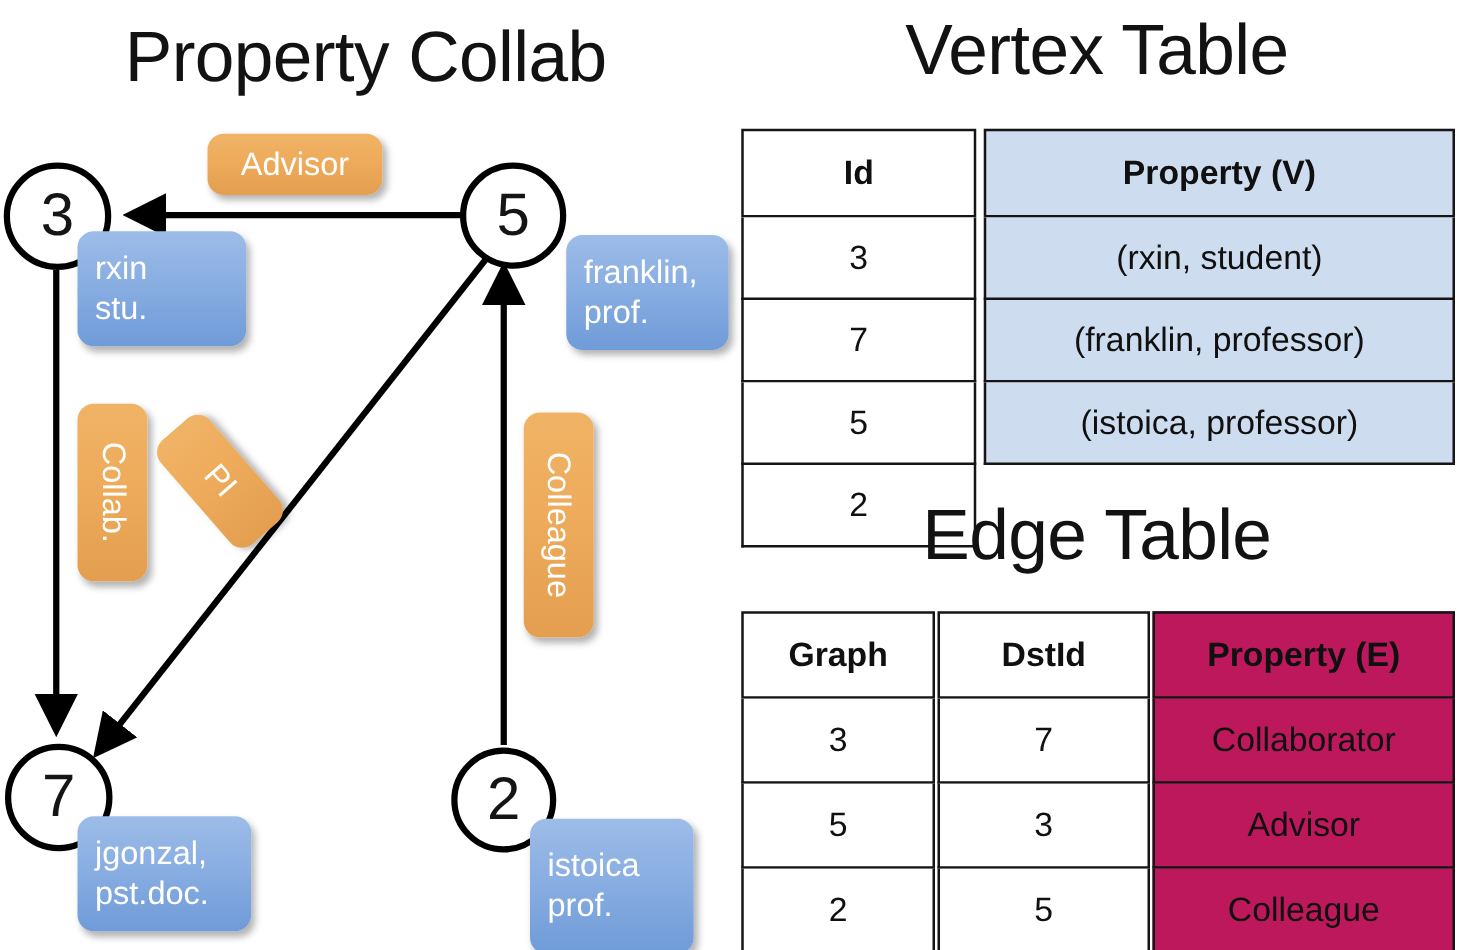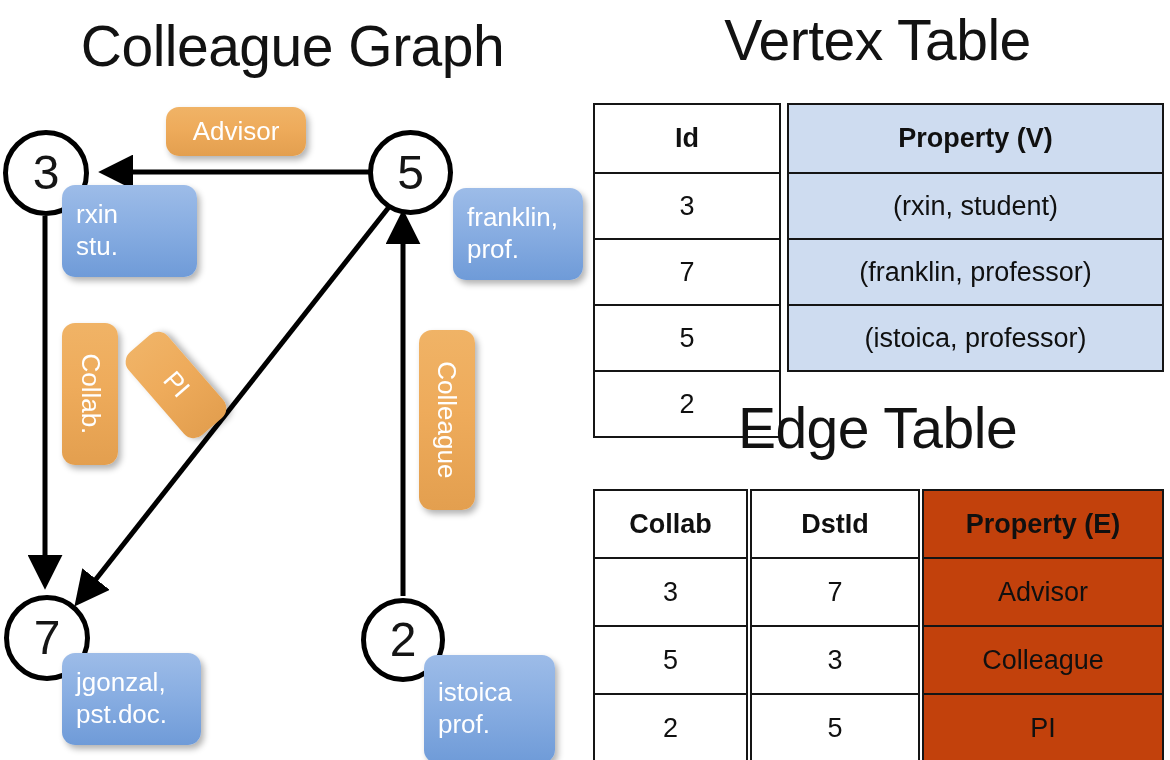--- a/index.html
+++ b/index.html
@@ -129,38 +129,38 @@
   .tbl th {
     font-weight: 700;
     font-size: 27px;
     height: 55px;
     line-height: 55px;
   }
   .tbl tr + tr td { border-top: none; }
 
   
   .tbl.shade-blue td, .tbl.shade-blue th { background: #cedcf0; }
-  .tbl.shade-orange td, .tbl.shade-orange th { background: #c2410c; }
+  .tbl.shade-orange td, .tbl.shade-orange th { background: #be185d; }
 
   
   #vertex-id-tbl      { position:absolute; left: 593px;  top: 103px; width: 188px; }
   #vertex-prop-tbl    { position:absolute; left: 787px;  top: 103px; width: 377px; }
   
   #edge-src-tbl       { position:absolute; left: 593px;  top: 489px; width: 155px; }
   #edge-dst-tbl       { position:absolute; left: 750px;  top: 489px; width: 170px; }
   #edge-prop-tbl      { position:absolute; left: 922px;  top: 489px; width: 242px; }
 
   #edge-src-tbl td, #edge-src-tbl th,
   #edge-dst-tbl td, #edge-dst-tbl th,
   #edge-prop-tbl td, #edge-prop-tbl th { height: 54px; line-height: 54px; }
 </style>
 </head>
 <body>
 
-<div id="title-property-graph" class="title">Colleague Graph</div>
+<div id="title-property-graph" class="title">Property Collab</div>
 
 <div id="graph-canvas">
 
   <svg id="graph-edges" viewBox="0 0 585 760">
     <defs>
       <marker id="arrow" viewBox="0 0 12 12" refX="10" refY="6" markerWidth="7" markerHeight="7" orient="auto-start-reverse">
         <path d="M 0 0 L 12 6 L 0 12 z" fill="#000"></path>
       </marker>
     </defs>
 
@@ -253,21 +253,21 @@
     <td>(istoica, professor)</td>
   </tr>
 </tbody>
   </table>
 
 <div id="title-edge-table" class="title">Edge Table</div>
 
 <table class="tbl" id="edge-src-tbl">
   <tbody>
       <tr>
-    <th>Collab</th>
+    <th>Graph</th>
   </tr>
   <tr>
     <td>3</td>
   </tr>
   <tr>
     <td>5</td>
   </tr>
   <tr>
     <td>2</td>
   </tr>
@@ -296,20 +296,23 @@
   </tr>
 </tbody>
   </table>
 
 <table class="tbl shade-orange" id="edge-prop-tbl">
   <tbody>
       <tr>
     <th>Property (E)</th>
   </tr>
   <tr>
+    <td>Collaborator</td>
+  </tr>
+  <tr>
     <td>Advisor</td>
   </tr>
   <tr>
     <td>Colleague</td>
   </tr>
   <tr>
     <td>PI</td>
   </tr>
 </tbody>
   </table>

